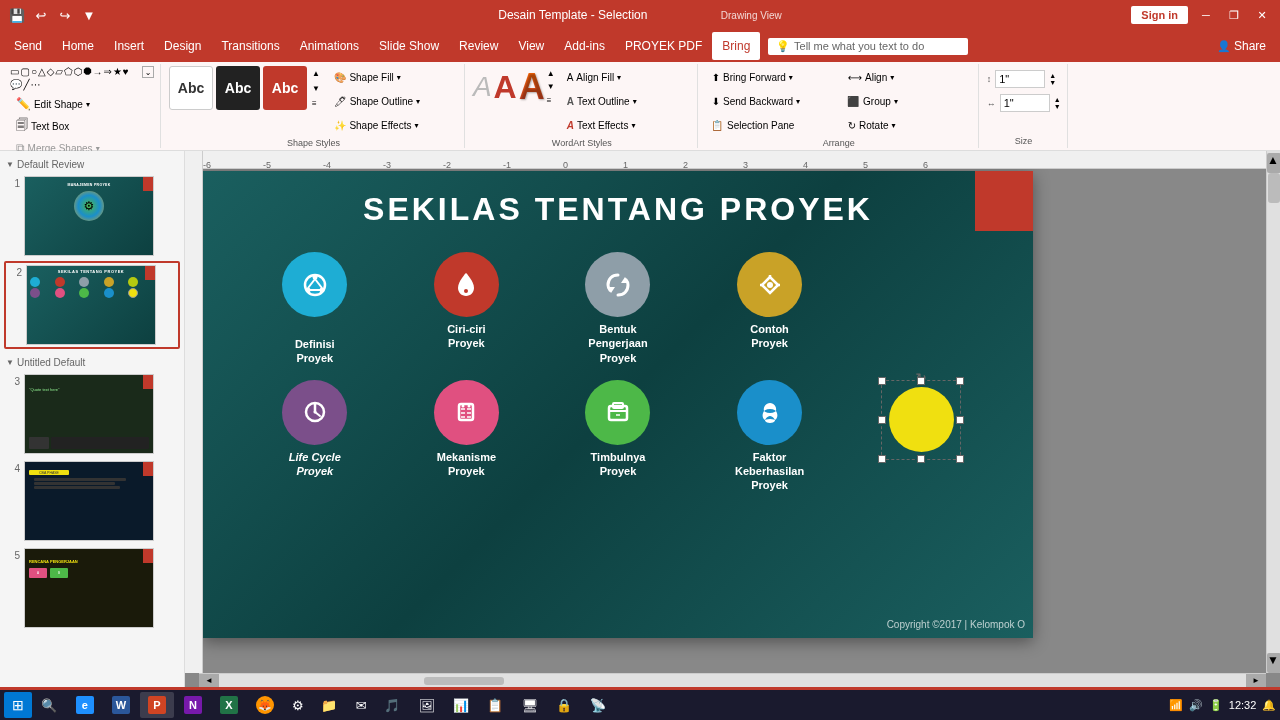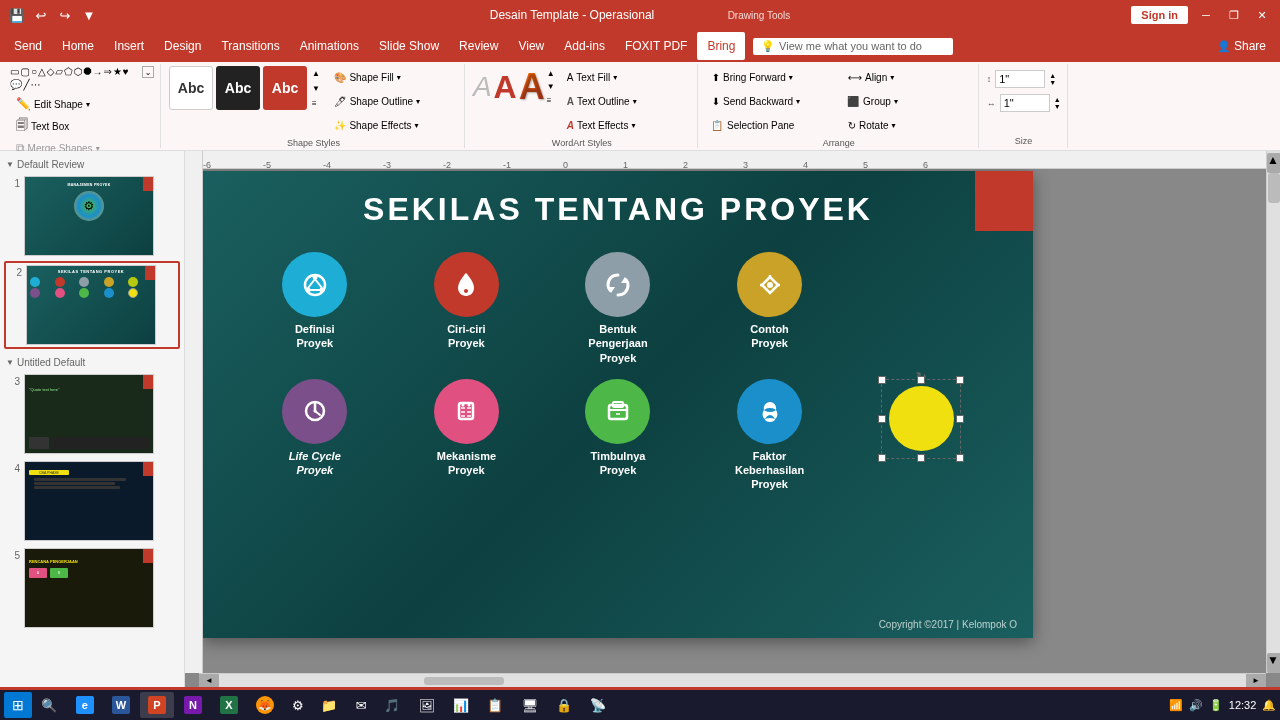--- a/index.html
+++ b/index.html
@@ -135,48 +135,48 @@
 <body>
 
 <div id="title-bar">
   <div class="title-left">
     <div class="qa-icon">💾</div>
     <div class="qa-icon">↩</div>
     <div class="qa-icon">↪</div>
     <div class="qa-icon">▼</div>
   </div>
   <div class="title-center">
-    <span>Desain Template</span> - <span>Operasional</span>
+    <span>Desain Template</span> - <span>Selection</span>
     &nbsp;&nbsp;&nbsp;&nbsp;&nbsp;&nbsp;&nbsp;&nbsp;&nbsp;&nbsp;&nbsp;&nbsp;&nbsp;&nbsp;&nbsp;&nbsp;&nbsp;&nbsp;&nbsp;&nbsp;
-    <span style="font-size:10px;opacity:0.8;">Drawing Tools</span>
+    <span style="font-size:10px;opacity:0.8;">Drawing View</span>
   </div>
   <div class="title-right">
     <button class="sign-in-btn">Sign in</button>
     <div class="win-btn">─</div>
     <div class="win-btn">❐</div>
     <div class="win-btn win-close">✕</div>
   </div>
 </div>
 
 <div id="menu-bar">
   <div class="menu-item">Send</div>
   <div class="menu-item">Home</div>
   <div class="menu-item">Insert</div>
   <div class="menu-item">Design</div>
   <div class="menu-item">Transitions</div>
   <div class="menu-item">Animations</div>
   <div class="menu-item">Slide Show</div>
   <div class="menu-item">Review</div>
   <div class="menu-item">View</div>
   <div class="menu-item">Add-ins</div>
-  <div class="menu-item">FOXIT PDF</div>
+  <div class="menu-item">PROYEK PDF</div>
   <div class="menu-item active">Bring</div>
   <div id="tell-me">
     <span>💡</span>
-    <span>View me what you want to do</span>
+    <span>Tell me what you text to do</span>
   </div>
   <div class="menu-item" style="margin-left:auto;">
     <span style="font-size:11px;">👤</span>&nbsp;Share
   </div>
 </div>
 
 <div id="ribbon">
   <div id="ribbon-content">
 
     <div class="ribbon-group">
@@ -266,21 +266,21 @@
             <div style="display:flex;flex-direction:column;height:40px;justify-content:space-around;gap:1px;">
               <div style="font-size:8px;cursor:pointer;">▲</div>
               <div style="font-size:8px;cursor:pointer;">▼</div>
               <div style="font-size:8px;cursor:pointer;">≡</div>
             </div>
           </div>
         </div>
         <div style="display:flex;flex-direction:column;gap:2px;margin-left:4px;">
           <div class="rb-btn-sm">
             <span>A</span>
-            <span>Text Fill</span>
+            <span>Align Fill</span>
             <span class="chevron">▾</span>
           </div>
           <div class="rb-btn-sm">
             <span style="font-weight:bold;color:#555;">A</span>
             <span>Text Outline</span>
             <span class="chevron">▾</span>
           </div>
           <div class="rb-btn-sm">
             <span style="font-style:italic;font-weight:bold;color:#c0392b;">A</span>
             <span>Text Effects</span>
@@ -468,21 +468,21 @@
     <div style="position:absolute;top:0;left:0;width:18px;bottom:14px;background:#f0f0f0;border-right:1px solid #ccc;z-index:10;"></div>
 
     <div id="slide-canvas" style="margin-top:20px;margin-left:18px;">
 
       <div class="red-rect"></div>
 
       <div class="slide-title">SEKILAS TENTANG PROYEK</div>
 
       <div style="display:grid;grid-template-columns:repeat(5,1fr);gap:8px;padding:8px 40px 4px 40px;margin-top:6px;">
 
-        <div style="display:flex;flex-direction:column;align-items:center;gap:5px;">
+        <div style="display:flex;flex-direction:column;align-items:center;gap:20px;">
           <div class="icon-circle ic-blue">
             <svg width="32" height="32" viewBox="0 0 32 32" fill="white">
               <circle cx="16" cy="16" r="10" fill="none" stroke="white" stroke-width="2.5"></circle>
               <circle cx="16" cy="8" r="2.5" fill="white"></circle>
               <circle cx="23" cy="21" r="2.5" fill="white"></circle>
               <circle cx="9" cy="21" r="2.5" fill="white"></circle>
               <line x1="16" y1="10" x2="23" y2="19" stroke="white" stroke-width="2"></line>
               <line x1="16" y1="10" x2="9" y2="19" stroke="white" stroke-width="2"></line>
               <line x1="11" y1="21" x2="21" y2="21" stroke="white" stroke-width="2"></line>
             </svg>
@@ -595,21 +595,21 @@
               <div style="position:absolute;top:-4px;left:50%;transform:translateX(-50%);width:8px;height:8px;background:white;border:1px solid #666;"></div>
               <div style="position:absolute;bottom:-4px;left:50%;transform:translateX(-50%);width:8px;height:8px;background:white;border:1px solid #666;"></div>
               <div style="position:absolute;left:-4px;top:50%;transform:translateY(-50%);width:8px;height:8px;background:white;border:1px solid #666;"></div>
               <div style="position:absolute;right:-4px;top:50%;transform:translateY(-50%);width:8px;height:8px;background:white;border:1px solid #666;"></div>
             </div>
             <div style="width:65px;height:65px;border-radius:50%;background:#f0e010;"></div>
           </div>
         </div>
       </div>
 
-      <div style="position:absolute;bottom:8px;right:16px;color:rgba(255,255,255,0.7);font-size:10px;">Copyright ©2017 | Kelompok O</div>
+      <div style="position:absolute;bottom:8px;right:8px;color:rgba(255,255,255,0.7);font-size:10px;">Copyright ©2017 | Kelompok O</div>
 
     </div>
 
     <div class="v-scrollbar" style="position:absolute;right:0;top:0;bottom:14px;width:14px;background:#e0e0e0;border-left:1px solid #ccc;">
       <div style="width:14px;height:20px;background:#aaa;position:absolute;top:2px;cursor:pointer;border-radius:2px;">▲</div>
       <div style="width:12px;height:30px;background:#bbb;position:absolute;top:22px;left:1px;border-radius:3px;cursor:pointer;"></div>
       <div style="width:14px;height:20px;background:#aaa;position:absolute;bottom:0;cursor:pointer;border-radius:2px;">▼</div>
     </div>
 
     <div style="position:absolute;bottom:0;left:14px;right:14px;height:14px;background:#e0e0e0;border-top:1px solid #ccc;display:flex;align-items:center;">

